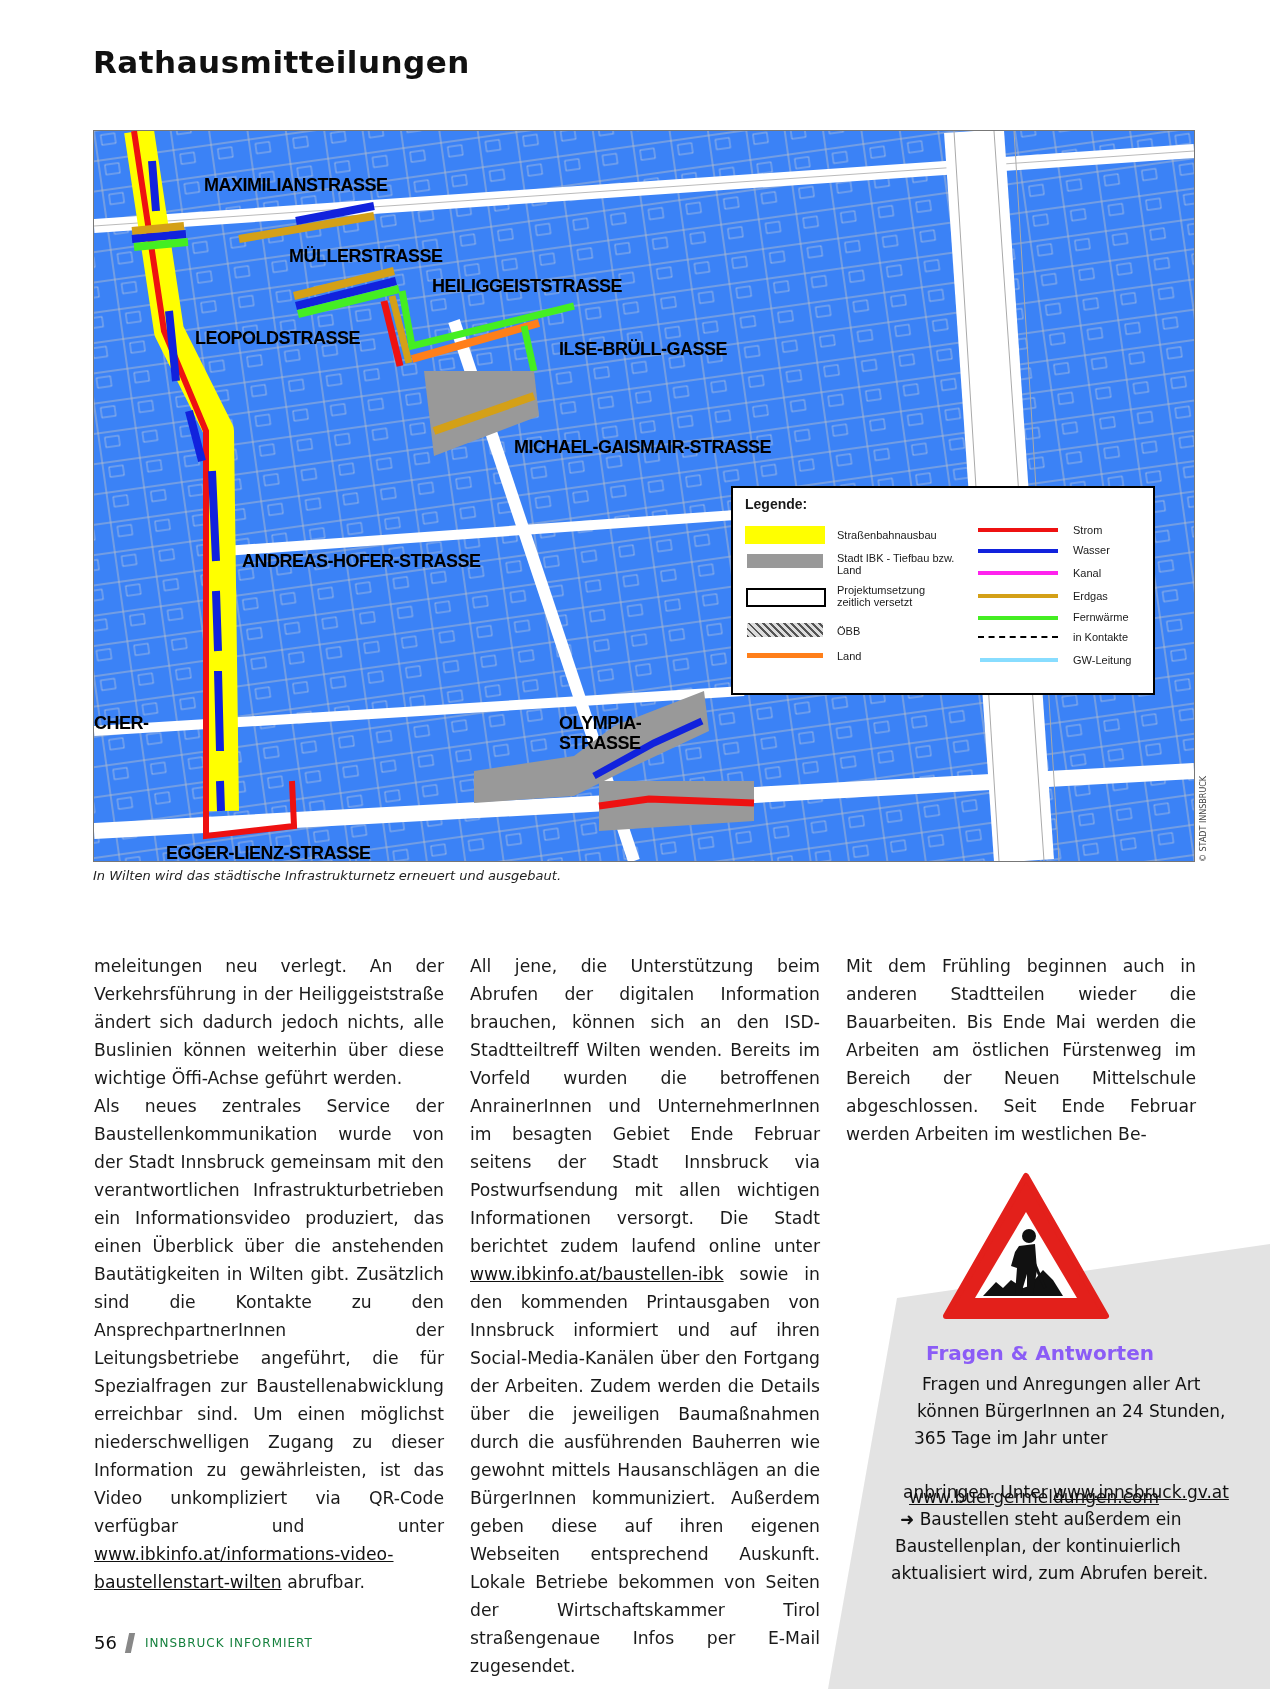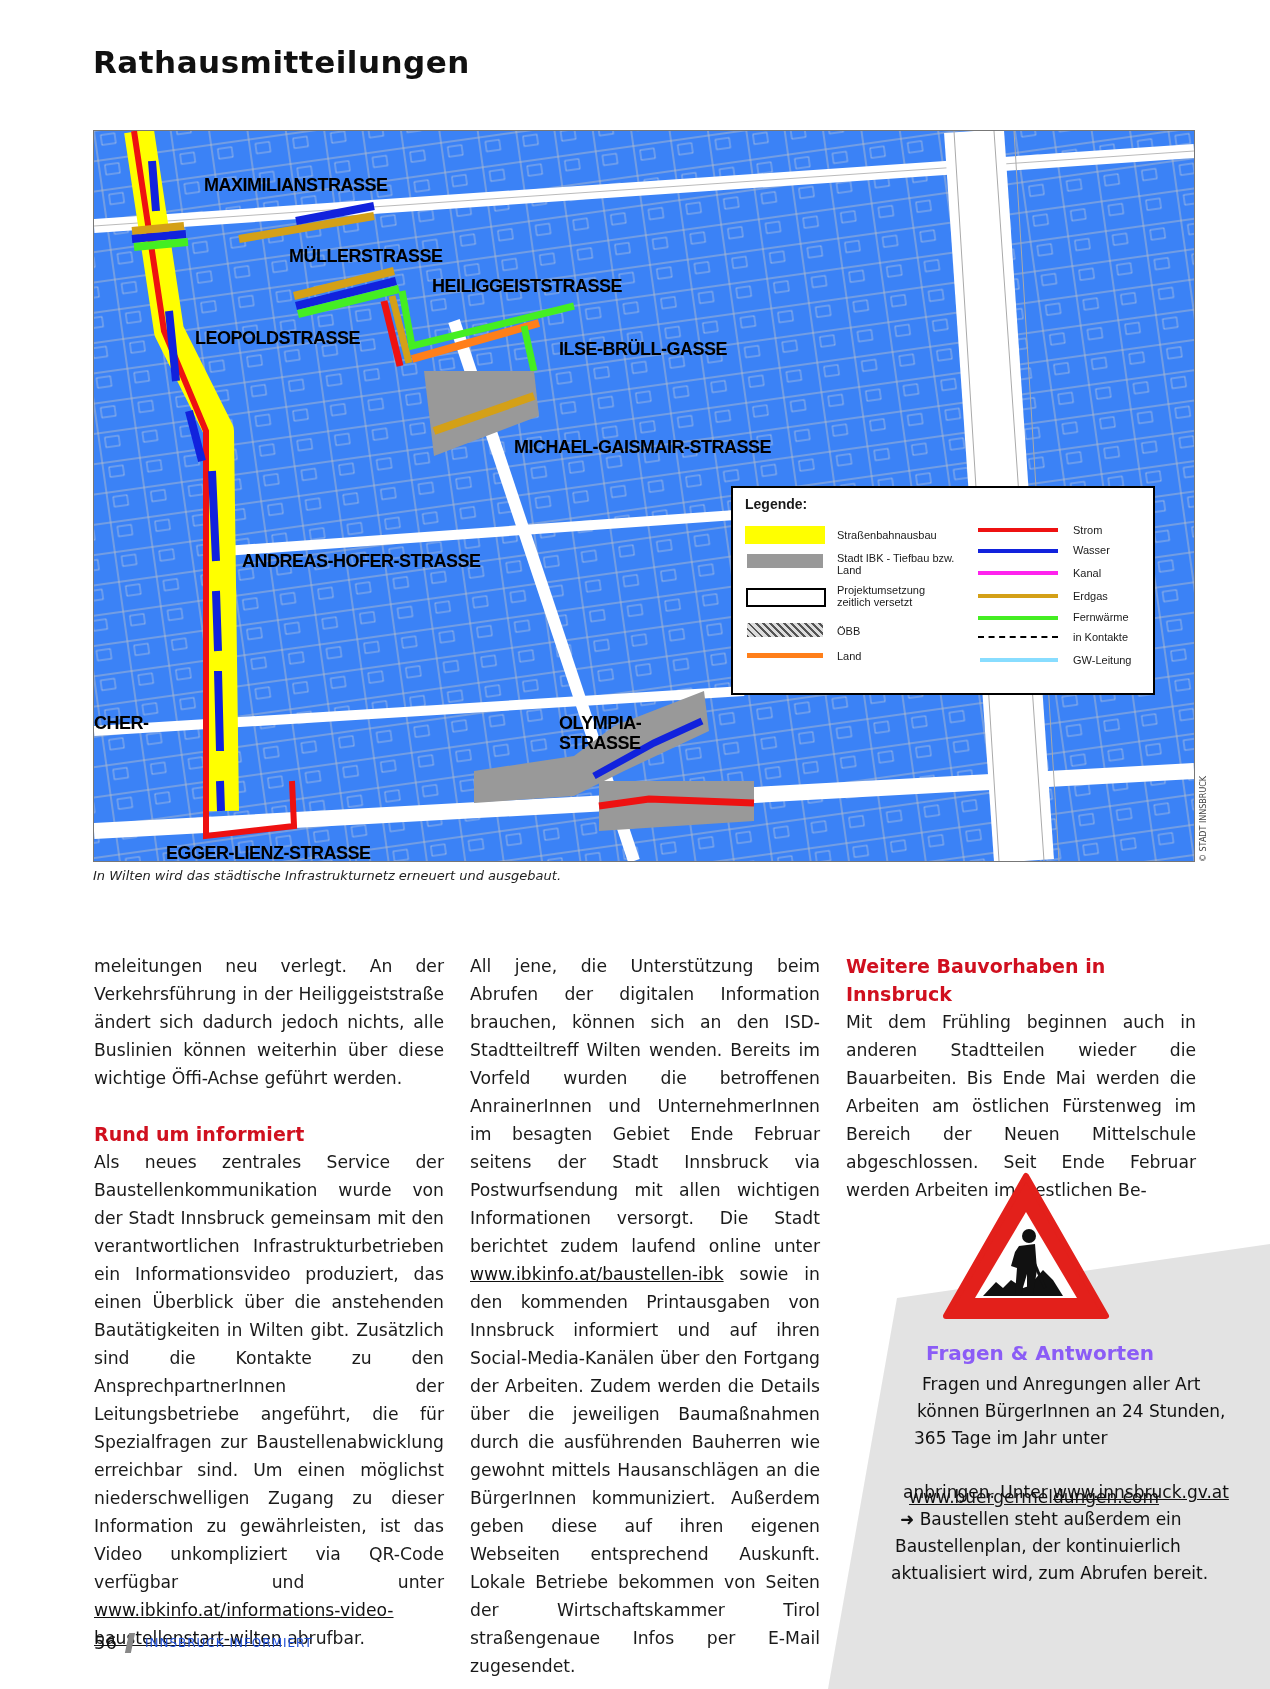--- a/index.html
+++ b/index.html
@@ -22,21 +22,21 @@
   #col1 { left:94px; }
   #col2 { left:470px; }
   #col3 { left:846px; top:952px; }
   #col3 .h { margin-top:0; }
   .grey-panel { position:absolute; left:0; top:0; }
   .faq { position:absolute; font-size:17px; line-height:27px; color:#111; white-space:nowrap; }
   .faq-title { color:#8b5cf6; font-weight:bold; font-size:20px; }
   .footer { position:absolute; left:94px; top:1632px; display:flex; align-items:center; }
   .page-num { font-size:18px; color:#111; }
   .slash { display:inline-block; width:6px; height:20px; background:#888; transform:skewX(-12deg); margin:0 12px 0 10px; }
-  .pub { font-size:12px; letter-spacing:1px; color:#1d4ed8; }
+  .pub { font-size:12px; letter-spacing:1px; color:#15803d; }
 </style>
 </head>
 <body>
 
 <div class="page-title">Rathausmitteilungen</div>
 
 <div class="map">
   <svg width="1100" height="730" viewBox="0 0 1100 730">
     <defs>
       <pattern id="grid" width="38" height="30" patternUnits="userSpaceOnUse" patternTransform="rotate(-8)">
@@ -130,30 +130,28 @@
     <div class="lg-swatch" style="left:247px;top:170px;width:78px;height:4px;background:#88ddff;"></div>
     <div class="lg-item" style="left:340px;top:166px;">GW-Leitung</div>
   </div>
 </div>
 
 <div class="copyright">© STADT INNSBRUCK</div>
 <div class="caption">In Wilten wird das städtische Infrastrukturnetz erneuert und ausgebaut.</div>
 
 <div class="col" id="col1">
   <p>meleitungen neu verlegt. An der Verkehrsführung in der Heiliggeiststraße ändert sich dadurch jedoch nichts, alle Buslinien können weiterhin über diese wichtige Öffi-Achse geführt werden.</p>
-  <div class="h">Rund um informiert</div>
   <p><span>Als neues zentrales Service der Baustellenkommunikation wurde von der Stadt Innsbruck gemeinsam mit den verantwortlichen Infrastrukturbetrieben ein Informationsvideo produziert, das einen Überblick über die anstehenden Bautätigkeiten in Wilten gibt. Zusätzlich sind die Kontakte zu den AnsprechpartnerInnen der Leitungsbetriebe angeführt, die für Spezialfragen zur Baustellenabwicklung erreichbar sind. Um einen möglichst niederschwelligen Zugang zu dieser Information zu gewährleisten, ist das Video unkompliziert via QR-Code verfügbar und unter</span> <a>www.ibkinfo.at/informations-video-baustellenstart-wilten</a> <span>abrufbar.</span></p>
 </div>
 
 <div class="col" id="col2">
   <p><span>All jene, die Unterstützung beim Abrufen der digitalen Information brauchen, können sich an den ISD-Stadtteiltreff Wilten wenden. Bereits im Vorfeld wurden die betroffenen AnrainerInnen und UnternehmerInnen im besagten Gebiet Ende Februar seitens der Stadt Innsbruck via Postwurfsendung mit allen wichtigen Informationen versorgt. Die Stadt berichtet zudem laufend online unter</span> <a>www.ibkinfo.at/baustellen-ibk</a> <span>sowie in den kommenden Printausgaben von Innsbruck informiert und auf ihren Social-Media-Kanälen über den Fortgang der Arbeiten. Zudem werden die Details über die jeweiligen Baumaßnahmen durch die ausführenden Bauherren wie gewohnt mittels Hausanschlägen an die BürgerInnen kommuniziert. Außerdem geben diese auf ihren eigenen Webseiten entsprechend Auskunft. Lokale Betriebe bekommen von Seiten der Wirtschaftskammer Tirol straßengenaue Infos per E-Mail zugesendet.</span></p>
 </div>
 
 <div class="col" id="col3">
-  <div class="h">Weitere Bauvorhaben in Innsbruck</div>
   <p>Mit dem Frühling beginnen auch in anderen Stadtteilen wieder die Bauarbeiten. Bis Ende Mai werden die Arbeiten am östlichen Fürstenweg im Bereich der Neuen Mittelschule abgeschlossen. Seit Ende Februar werden Arbeiten im westlichen Be-</p>
 </div>
 
 <svg class="grey-panel" width="1270" height="1689" style="pointer-events:none;">
   <path d="M897 1298 L1270 1244 L1270 1689 L828 1689 Z" fill="#e3e3e3"></path>
 </svg>
 
 <svg style="position:absolute;left:941px;top:1170px;" width="170" height="152" viewBox="0 0 170 152">
   <path d="M85 6 L165 146 L5 146 Z" fill="#e3201b" stroke="#e3201b" stroke-width="6" stroke-linejoin="round"></path>
   <path d="M85 42 L136 128 L34 128 Z" fill="#ffffff"></path>

